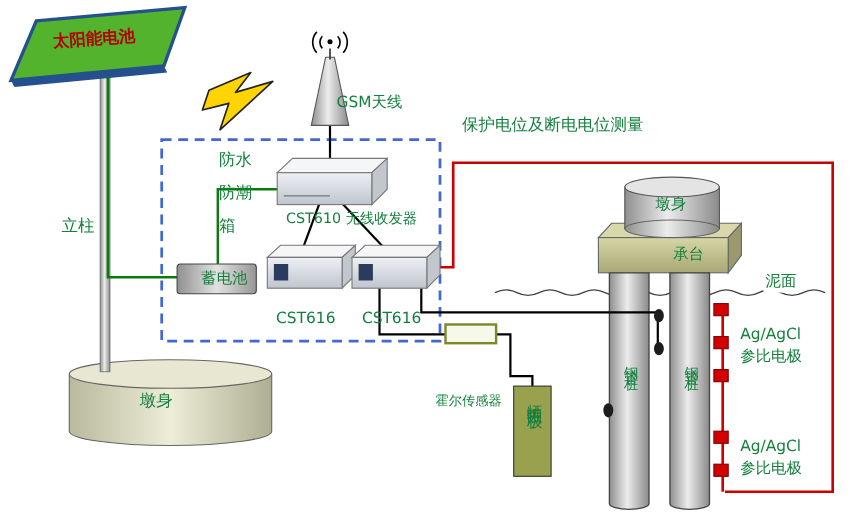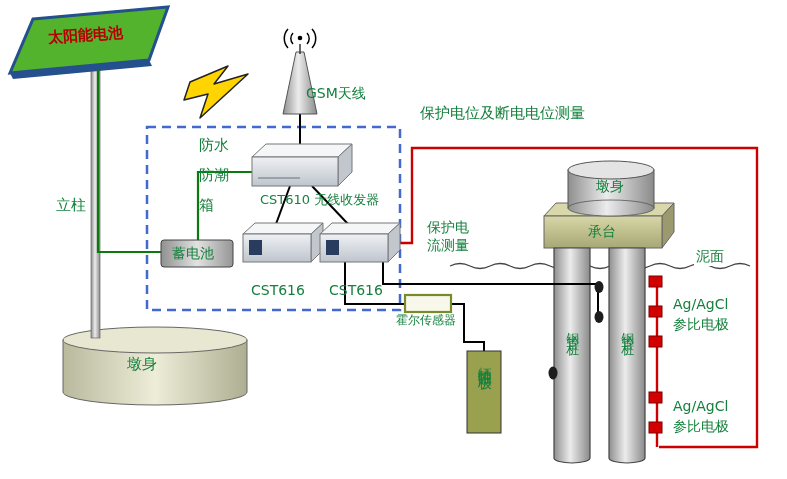--- a/index.html
+++ b/index.html
@@ -9,21 +9,21 @@
   }
   #scene{position:absolute;left:0;top:0;}
   .lbl{
     position:absolute;color:#15803d;white-space:pre-line;line-height:1.25;
     font-family:"DejaVu Sans","Liberation Sans",sans-serif;
   }
   .vtext{writing-mode:vertical-lr;text-orientation:upright;white-space:normal;}
   .f15{font-size:15px;}
   .f14{font-size:14px;}
   .f13{font-size:13px;}
-  .f12{font-size:12px;}
+  .f12{font-size:12px;margin-top:44px;}
   .solar-lbl{font-weight:bold;color:#b40000;transform:rotate(-4deg);font-size:15px;}
 </style>
 </head>
 <body>
 
 <div id="canvas">
 
   <svg id="scene" width="787" height="479" viewBox="0 0 787 479">
     <defs>
       <linearGradient id="gMetalH" x1="0" y1="0" x2="1" y2="0">
@@ -156,38 +156,36 @@
   <div class="lbl f15" style="left:127px;top:355px;">墩身</div>
 
   <div class="lbl f14" style="left:306px;top:85px;">GSM天线</div>
 
   <div class="lbl f15" style="left:154px;top:130px;line-height:2.0;margin-left:45px;">防水
 防潮
 箱</div>
 
   <div class="lbl f13" style="left:215px;top:192px;margin-left:45px;">CST610 无线收发器</div>
 
-  <div class="lbl f14" style="left:161px;top:245px;width:64px;text-align:center;">蓄电池</div>
+  <div class="lbl f14" style="left:161px;top:245px;width:64px;text-align:right;">蓄电池</div>
 
   <div class="lbl f14" style="left:251px;top:282px;">CST616</div>
 
   <div class="lbl f14" style="left:329px;top:282px;">CST616</div>
 
   <div class="lbl f15" style="left:420px;top:104px;">保护电位及断电电位测量</div>
 
-  <div class="lbl f14" style="left:427px;top:218px;line-height:1.3;">保护电
-流测量</div>
 
   <div class="lbl f12" style="left:396px;top:313px;">霍尔传感器</div>
 
   <div class="lbl f14 vtext" style="left:476px;top:356px;letter-spacing:3px;">牺牲阳极</div>
 
   <div class="lbl f14" style="left:596px;top:178px;">墩身</div>
 
-  <div class="lbl f14" style="left:588px;top:223px;">承台</div>
+  <div class="lbl f14" style="left:612px;top:223px;">承台</div>
 
   <div class="lbl f13 vtext" style="left:564px;top:322px;letter-spacing:5px;">钢管桩</div>
 
   <div class="lbl f13 vtext" style="left:619px;top:322px;letter-spacing:5px;">钢管桩</div>
 
   <div class="lbl f14" style="left:694px;top:248px;background:#fff;padding:0 2px;">泥面</div>
 
   <div class="lbl f14" style="left:673px;top:295px;line-height:1.4;">Ag/AgCl
 参比电极</div>
 

